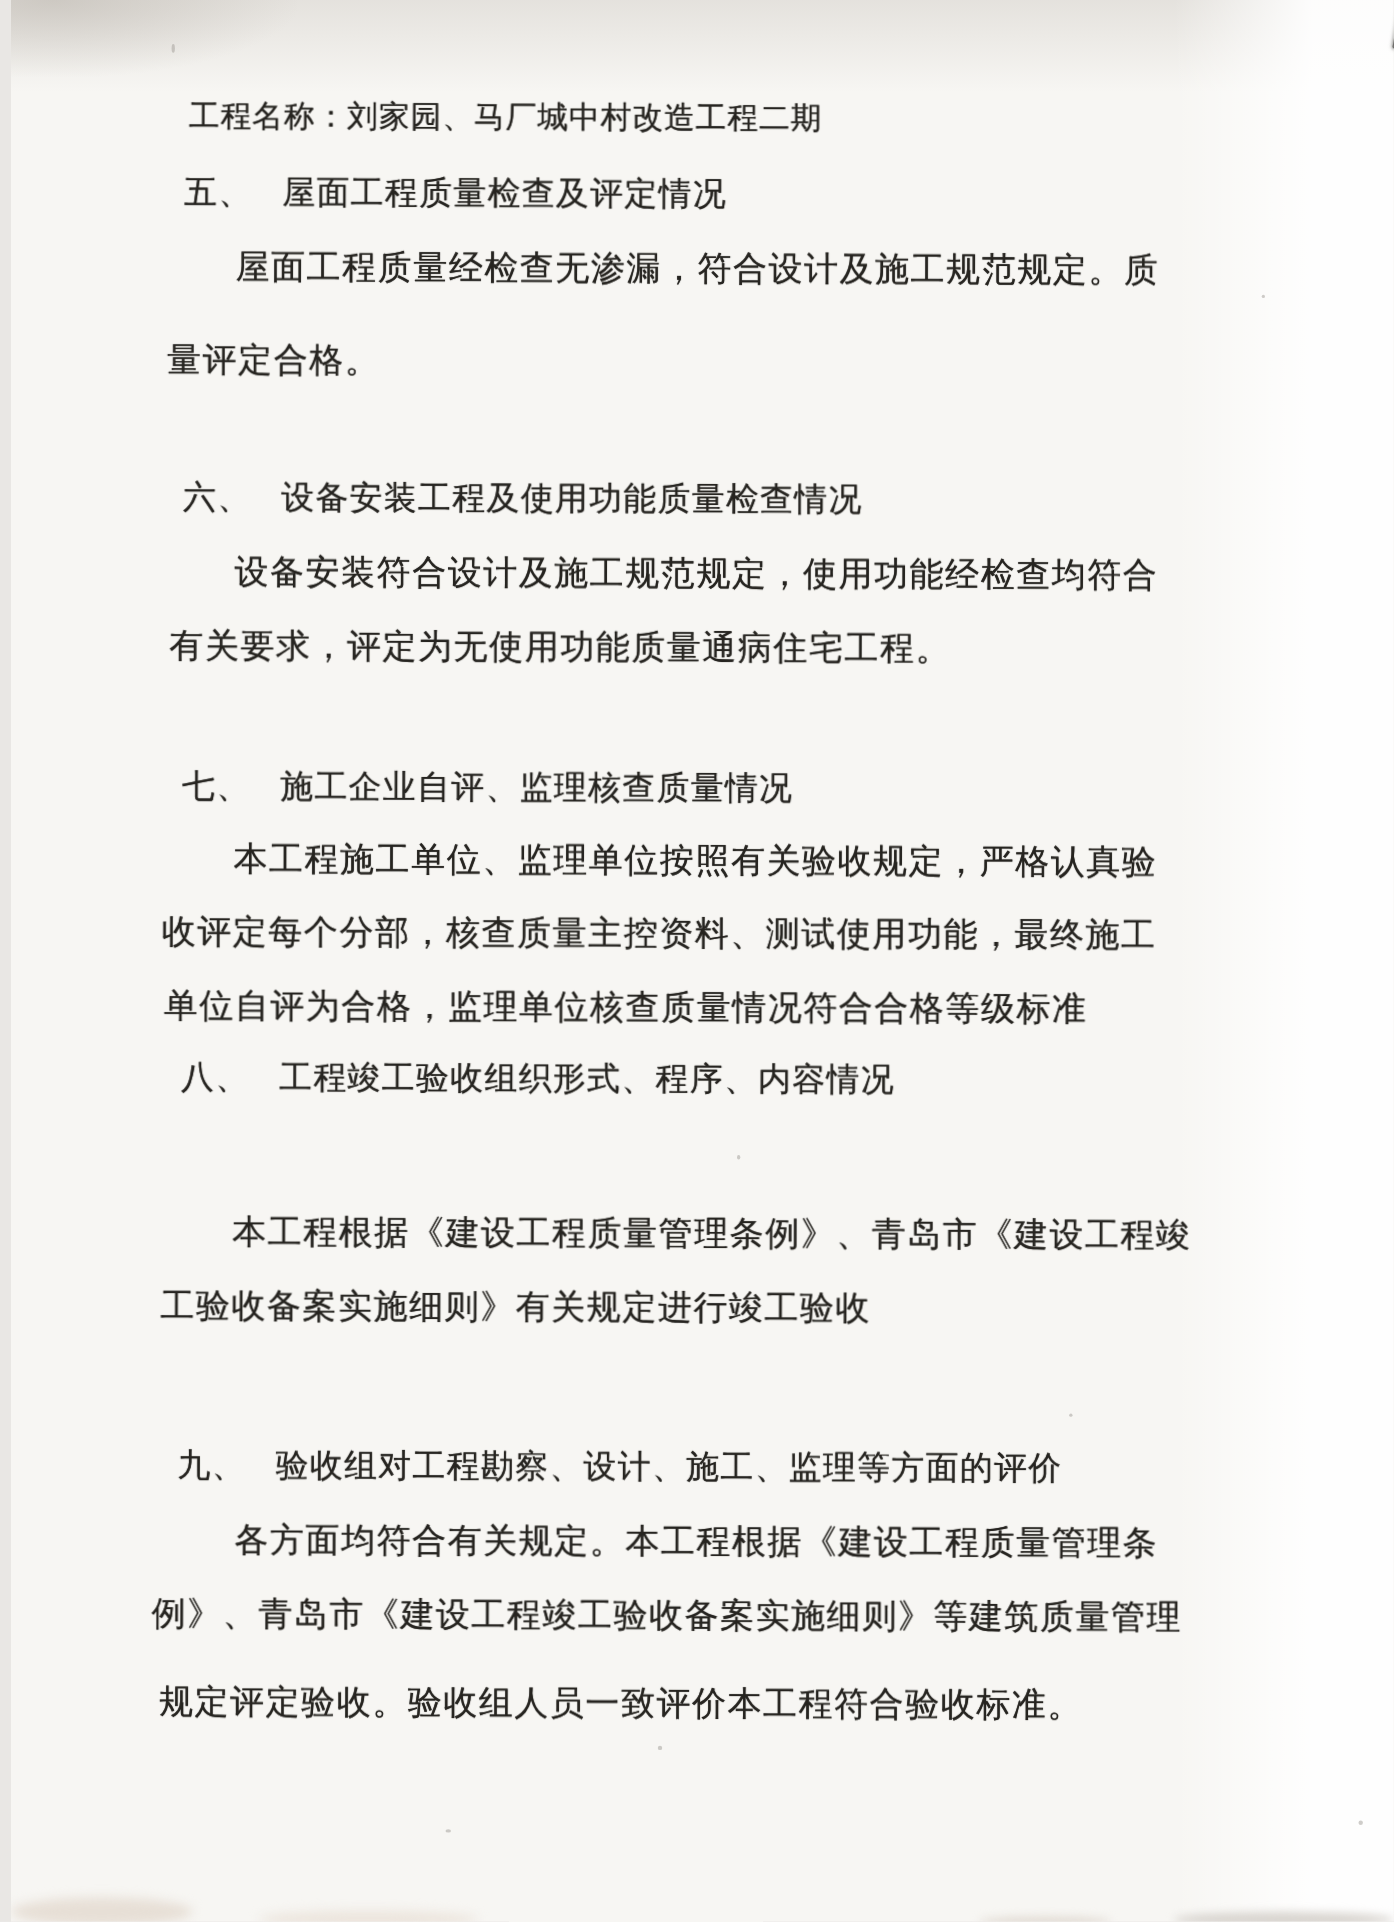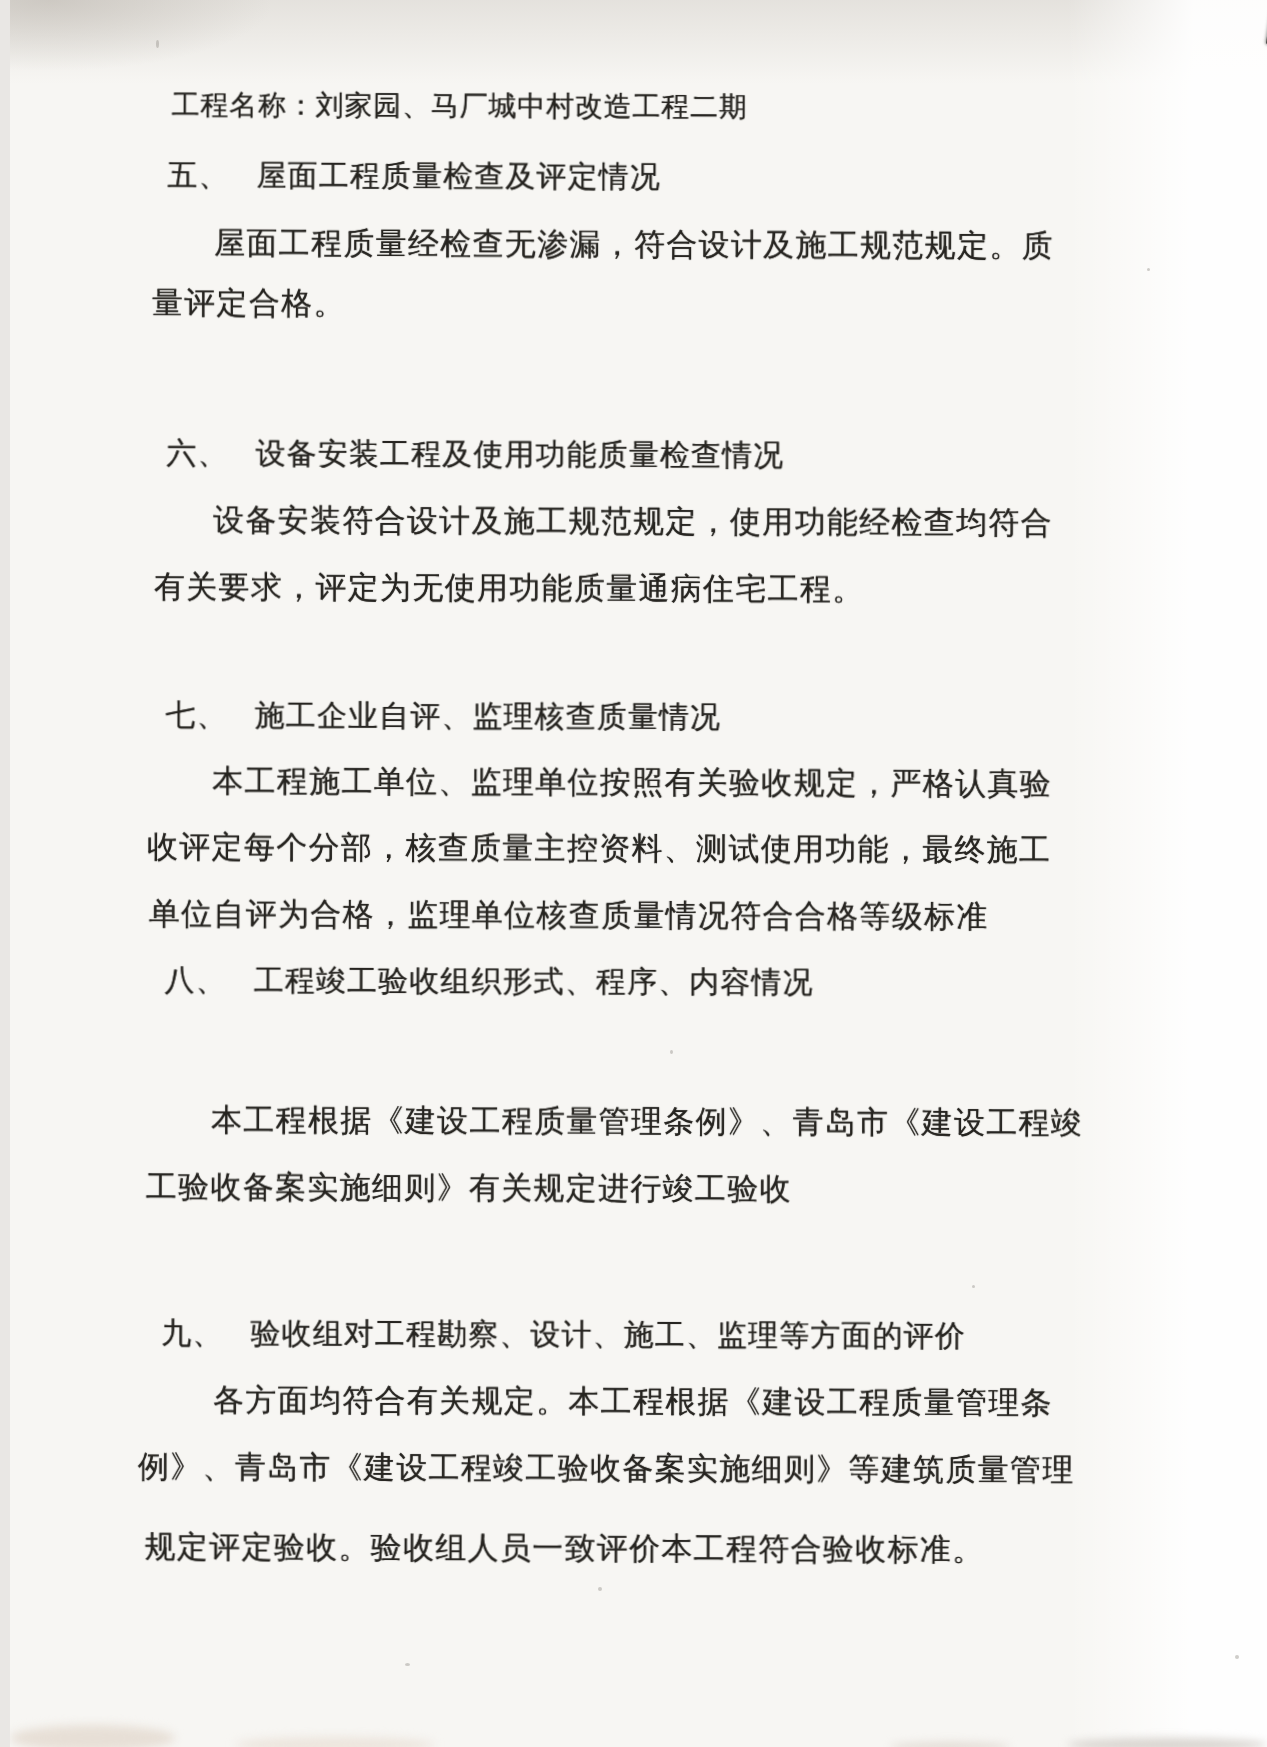--- a/index.html
+++ b/index.html
@@ -104,21 +104,21 @@
   <div class="artifact speck" style="left:395px;top:1663px;width:5px;height:3px"></div>
 
   <div class="content">
 
     <div class="ln small" style="top:88px;left:162px">工程名称：刘家园、马厂城中村改造工程二期</div>
 
     <div class="ln heading" style="top:158px;left:158px">
       <span class="num">五、</span><span>屋面工程质量检查及评定情况</span>
     </div>
     <div class="ln" style="top:226px;left:205px">屋面工程质量经检查无渗漏，符合设计及施工规范规定。质</div>
-    <div class="ln" style="top:286px;left:143px">量评定合格。</div>
+    <div class="ln" style="top:310px;left:143px">量评定合格。</div>
 
     <div class="ln heading" style="top:436px;left:158px">
       <span class="num">六、</span><span>设备安装工程及使用功能质量检查情况</span>
     </div>
     <div class="ln" style="top:503px;left:205px">设备安装符合设计及施工规范规定，使用功能经检查均符合</div>
     <div class="ln" style="top:570px;left:146px">有关要求，评定为无使用功能质量通病住宅工程。</div>
 
     <div class="ln heading" style="top:698px;left:158px">
       <span class="num">七、</span><span>施工企业自评、监理核查质量情况</span>
     </div>

